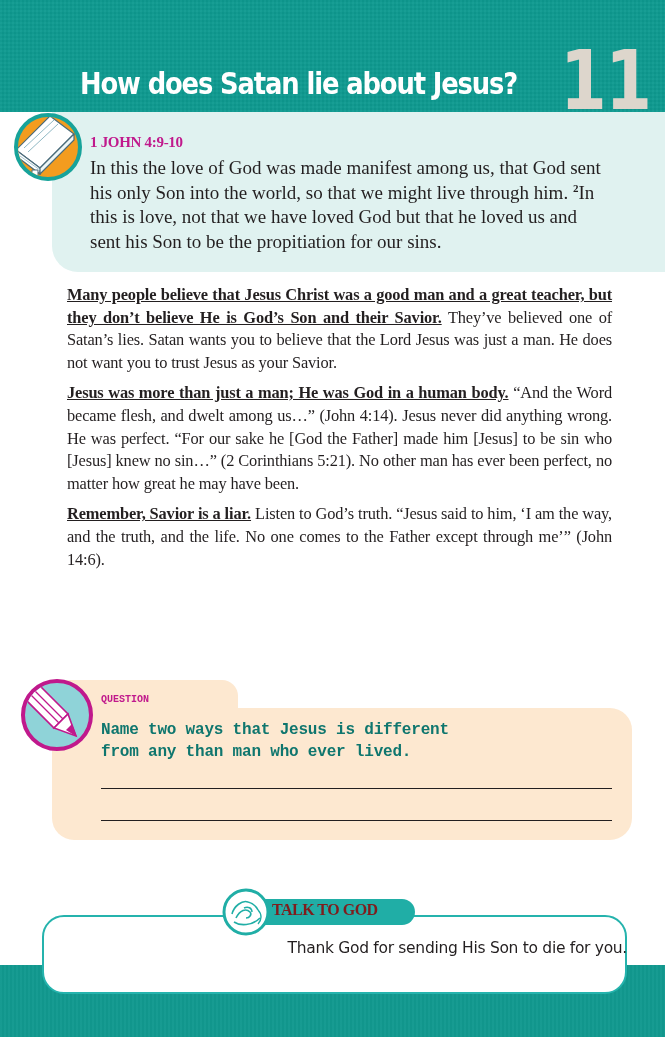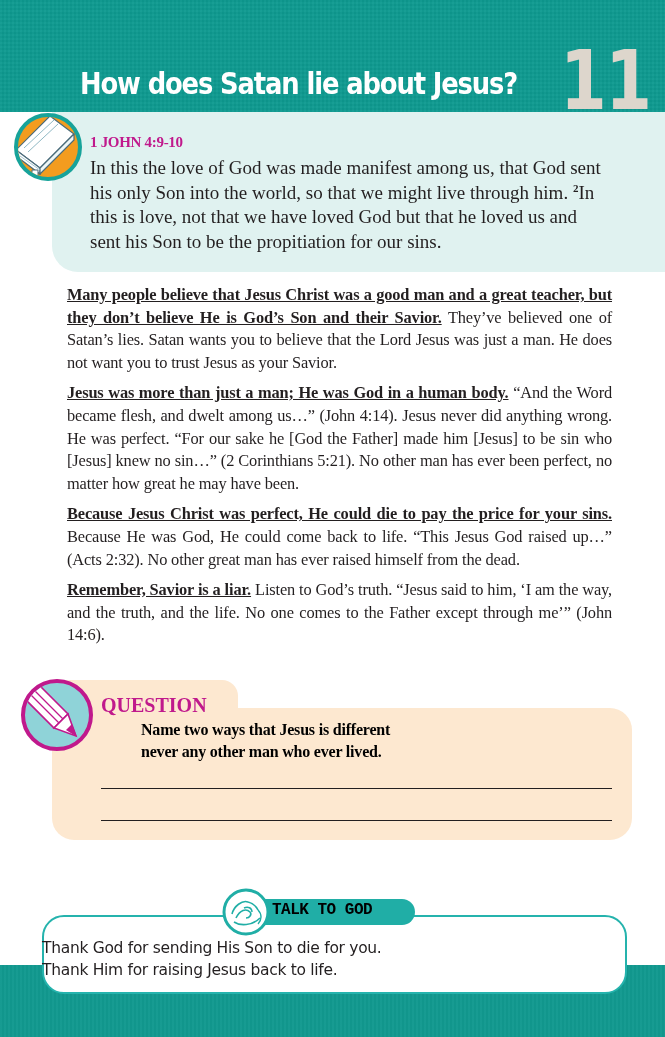--- a/index.html
+++ b/index.html
@@ -54,51 +54,51 @@
     position: absolute; left: 52px; top: 680px; width: 186px; height: 40px;
     background: #fde8d0; border-radius: 16px 16px 0 0;
   }
   .question-box {
     position: absolute; left: 52px; top: 708px; width: 580px; height: 132px;
     background: #fde8d0; border-radius: 0 22px 22px 22px;
   }
   .pencil-icon { position: absolute; left: 20px; top: 678px; width: 74px; height: 74px; }
   .question-label {
     position: absolute; left: 101px; top: 694px;
-    font-family: Liberation Serif, serif; font-weight: bold; font-size: 20px;
+    font-family: Liberation Mono, monospace; font-weight: bold; font-size: 10px;
     color: #c0198c;
   }
   .question-text {
     position: absolute; left: 101px; top: 719px; width: 400px;
-    font-family: Liberation Serif, serif; font-weight: bold; font-size: 16px;
-    line-height: 22px; color: #000000; letter-spacing: -0.2px; margin-left: 40px;
+    font-family: Liberation Mono, monospace; font-weight: bold; font-size: 16px;
+    line-height: 22px; color: #0f766e; letter-spacing: -0.2px;
   }
   .answer-line { position: absolute; left: 101px; width: 511px; height: 0; border-top: 1.5px solid #231f20; }
 
   .footer-band {
     position: absolute; left: 0; top: 965px; width: 665px; height: 72px;
     background: #11998f;
     background-image: repeating-linear-gradient(90deg, rgba(255,255,255,0.025) 0 2px, rgba(0,0,0,0.02) 2px 4px);
   }
   .talk-box {
     position: absolute; left: 42px; top: 915px; width: 585px; height: 79px;
     background: #ffffff; border: 2px solid #25b3ad; border-radius: 22px;
   }
   .talk-label-pill {
     position: absolute; left: 238px; top: 899px; width: 177px; height: 26px;
     background: #20aea6; border-radius: 13px;
   }
   .talk-label {
     position: absolute; left: 272px; top: 901px;
-    font-family: Liberation Mono, monospace; font-weight: bold; font-size: 16px;
-    color: #000000; letter-spacing: -0.5px;
+    font-family: Liberation Serif, serif; font-weight: bold; font-size: 16px;
+    color: #7f1d1d; letter-spacing: -0.5px;
   }
   .pray-icon { position: absolute; left: 222px; top: 888px; width: 48px; height: 48px; }
   .talk-text {
-    position: absolute; left: 42px; top: 937px; width: 585px; text-align: left;
+    position: absolute; left: 42px; top: 937px; width: 585px; text-align: right;
     font-family: "DejaVu Sans", sans-serif; font-size: 15.5px; line-height: 22px;
     color: #231f20; letter-spacing: -0.3px;
   }
 </style>
 </head>
 <body>
 
 <div class="header-band"></div>
 <div class="page-title">How does Satan lie about Jesus?</div>
 <div class="chapter-number">11</div>
@@ -118,21 +118,20 @@
     <line x1="8" y1="44" x2="28" y2="58" stroke="#8fb8c4" stroke-width="0.8"></line>
     <polygon points="20,58 26,58 26,68 23,65 20,68" fill="#ffffff" stroke="#4a6b7a" stroke-width="1"></polygon>
   </g>
 </svg>
 <div class="scripture-ref">1 JOHN 4:9-10</div>
 <div class="scripture-text"><span>In this the love of God was made manifest among us, that God sent his only Son into the world, so that we might live through him. </span><sup>2</sup><span>In this is love, not that we have loved God but that he loved us and sent his Son to be the propitiation for our sins.</span></div>
 
 <div class="body-text">
   <p><b>Many people believe that Jesus Christ was a good man and a great teacher, but they don’t believe He is God’s Son and their Savior.</b><span> They’ve believed one of Satan’s lies. Satan wants you to believe that the Lord Jesus was just a man. He does not want you to trust Jesus as your Savior.</span></p>
   <p><b>Jesus was more than just a man; He was God in a human body.</b><span> “And the Word became flesh, and dwelt among us…” (John 4:14). Jesus never did anything wrong. He was perfect. “For our sake he [God the Father] made him [Jesus] to be sin who [Jesus] knew no sin…” (2 Corinthians 5:21). No other man has ever been perfect, no matter how great he may have been.</span></p>
-  <p><b>Because Jesus Christ was perfect, He could die to pay the price for your sins.</b><span> Because He was God, He could come back to life. “This Jesus God raised up…” (Acts 2:32). No other great man has ever raised himself from the dead.</span></p>
   <p><b>Remember, Savior is a liar.</b><span> Listen to God’s truth. “Jesus said to him, ‘I am the way, and the truth, and the life. No one comes to the Father except through me’” (John 14:6).</span></p>
 </div>
 
 <div class="question-tab"></div>
 <div class="question-box"></div>
 <svg class="pencil-icon" viewBox="0 0 74 74">
   <circle cx="37" cy="37" r="34" fill="#8fd3d8" stroke="#c0198c" stroke-width="4"></circle>
   <clipPath id="pc">
       <circle cx="37" cy="37" r="32"></circle>
     </clipPath>
@@ -140,33 +139,32 @@
     <polygon points="4,20 18,6 48,36 34,50" fill="#ffffff" stroke="#c0198c" stroke-width="1.6"></polygon>
     <line x1="9" y1="15" x2="39" y2="45" stroke="#c0198c" stroke-width="1.2"></line>
     <line x1="13" y1="11" x2="43" y2="41" stroke="#c0198c" stroke-width="1.2"></line>
     <polygon points="34,50 48,36 56,58" fill="#ffffff" stroke="#c0198c" stroke-width="1.6"></polygon>
     <polygon points="46,52 52,46 57,59" fill="#c0198c"></polygon>
   </g>
 </svg>
 <div class="question-label">QUESTION</div>
 <div class="question-text">
   <div>Name two ways that Jesus is different</div>
-  <div>never any other man who ever lived.</div>
+  <div>from any than man who ever lived.</div>
 </div>
 <div class="answer-line" style="top: 788px;"></div>
 <div class="answer-line" style="top: 820px;"></div>
 
 <div class="footer-band"></div>
 <div class="talk-box"></div>
 <div class="talk-label-pill"></div>
 <svg class="pray-icon" viewBox="0 0 48 48">
   <circle cx="24" cy="24" r="22" fill="#ffffff" stroke="#20aea6" stroke-width="3"></circle>
   <path d="M10 26 C12 18, 20 12, 26 14 C30 15, 34 18, 36 22" fill="none" stroke="#20aea6" stroke-width="1.6"></path>
   <path d="M14 30 C18 22, 24 20, 28 24 C30 26, 28 30, 24 30" fill="none" stroke="#20aea6" stroke-width="1.6"></path>
   <path d="M22 20 C26 18, 30 20, 30 24" fill="none" stroke="#20aea6" stroke-width="1.4"></path>
   <path d="M12 34 C18 38, 30 38, 38 30" fill="none" stroke="#20aea6" stroke-width="1.6"></path>
   <path d="M36 22 C40 26, 40 32, 36 36" fill="none" stroke="#20aea6" stroke-width="1.4"></path>
 </svg>
 <div class="talk-label">TALK TO GOD</div>
 <div class="talk-text">
   <div>Thank God for sending His Son to die for you.</div>
-  <div>Thank Him for raising Jesus back to life.</div>
 </div>
 
 </body></html>

